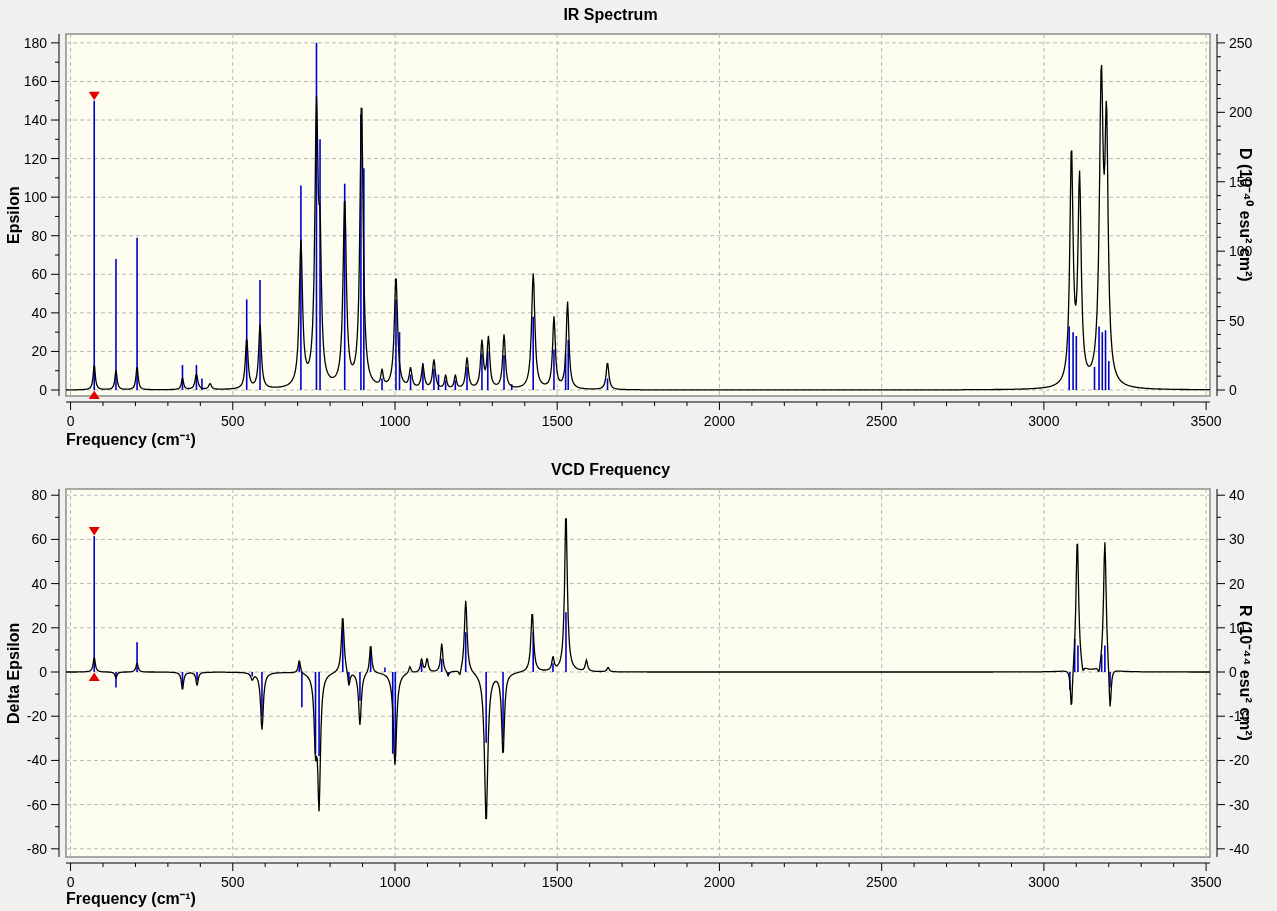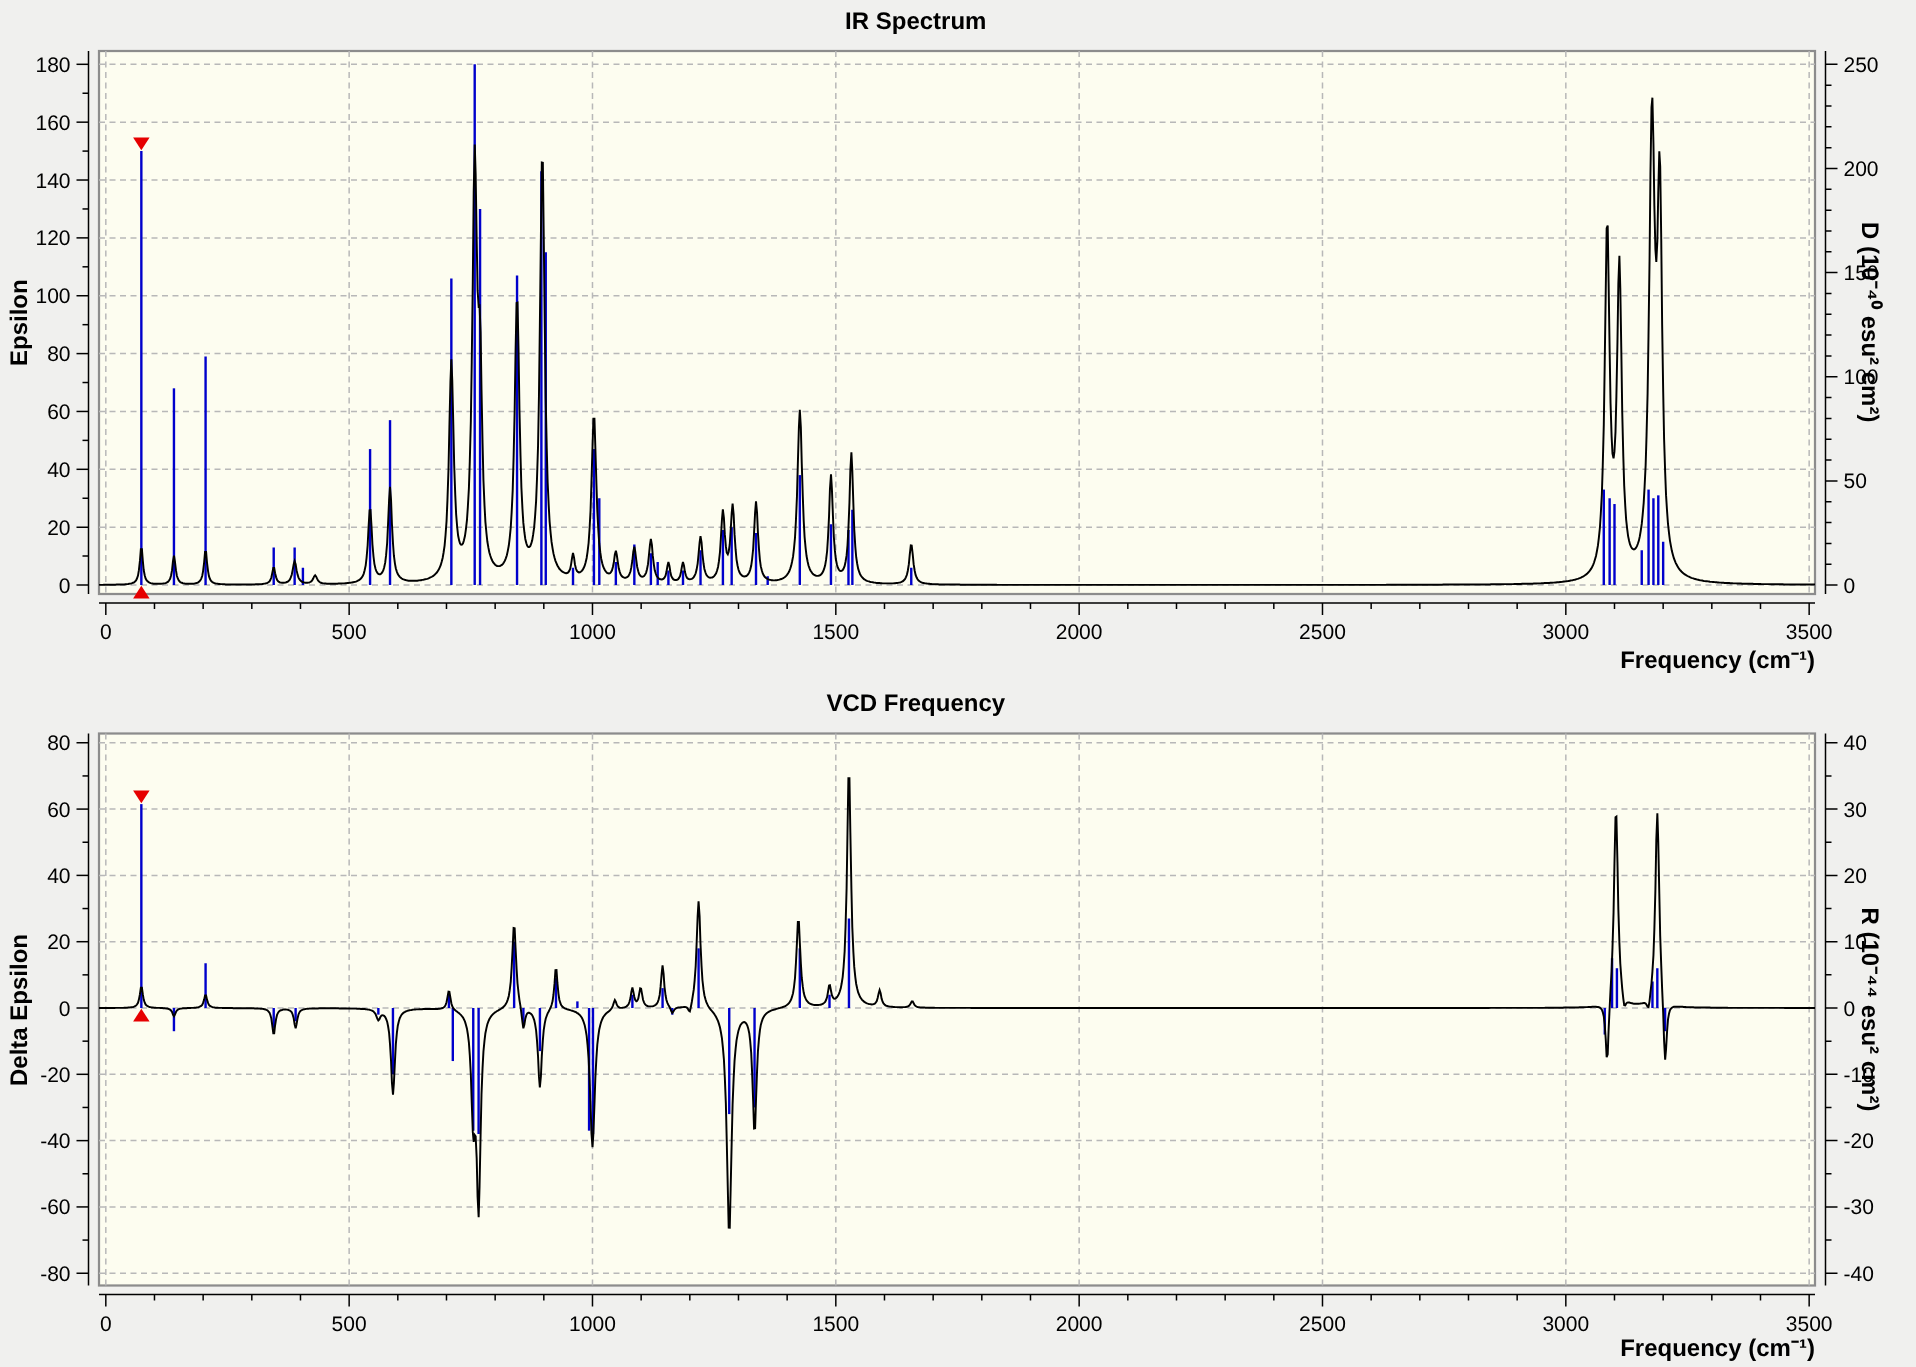--- a/index.html
+++ b/index.html
@@ -10,21 +10,21 @@
     -webkit-font-smoothing:antialiased;
   }
   .chart-panel{position:absolute;left:0;width:1221px;}
   #panel0{top:0;height:455px;}
   #panel1{top:455px;height:456px;}
   .chart-title{
     position:absolute;left:0;right:0;top:6px;text-align:center;
     font-size:16px;font-weight:bold;color:#000;
   }
   .x-axis-label{
-    position:absolute;left:66px;width:1144px;text-align:right;
+    position:absolute;left:66px;width:1144px;text-align:left;
     font-size:16px;font-weight:bold;color:#000;
   }
   .y-axis-label{
     position:absolute;display:flex;align-items:center;justify-content:center;
     font-size:16px;font-weight:bold;color:#000;
   }
   .y-axis-label.left{left:2px;width:24px;writing-mode:vertical-rl;transform:rotate(180deg);}
   .y-axis-label.right{left:1230px;width:30px;writing-mode:vertical-rl;}
   svg{position:absolute;left:0;top:0;}
   svg text{font-family:"Liberation Sans",sans-serif;font-size:14px;fill:#000;}

